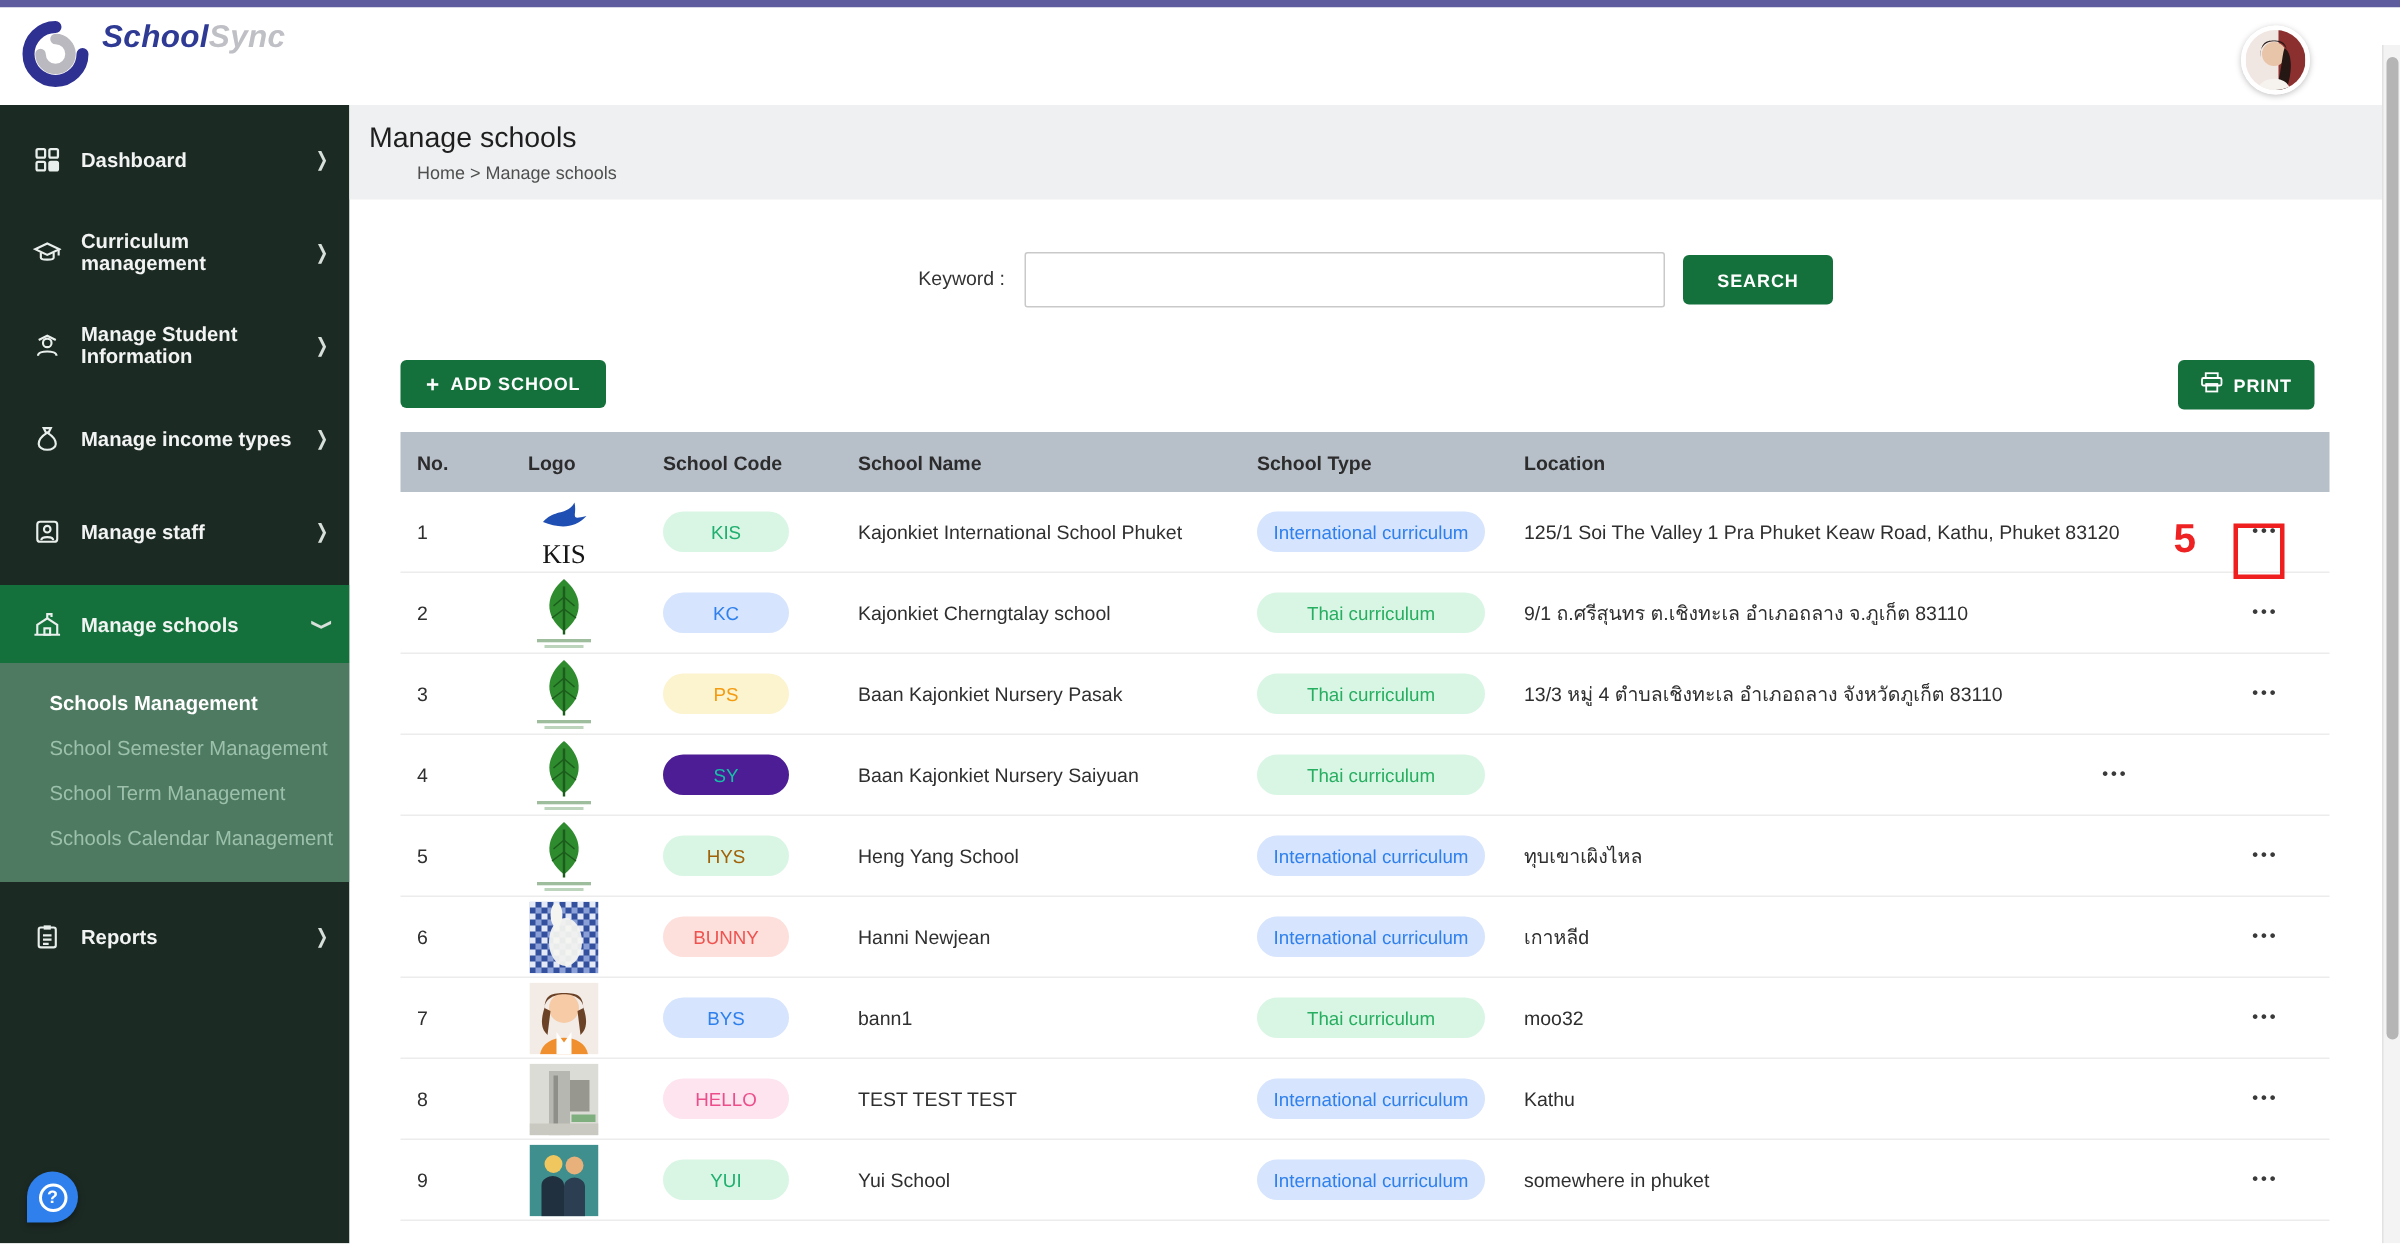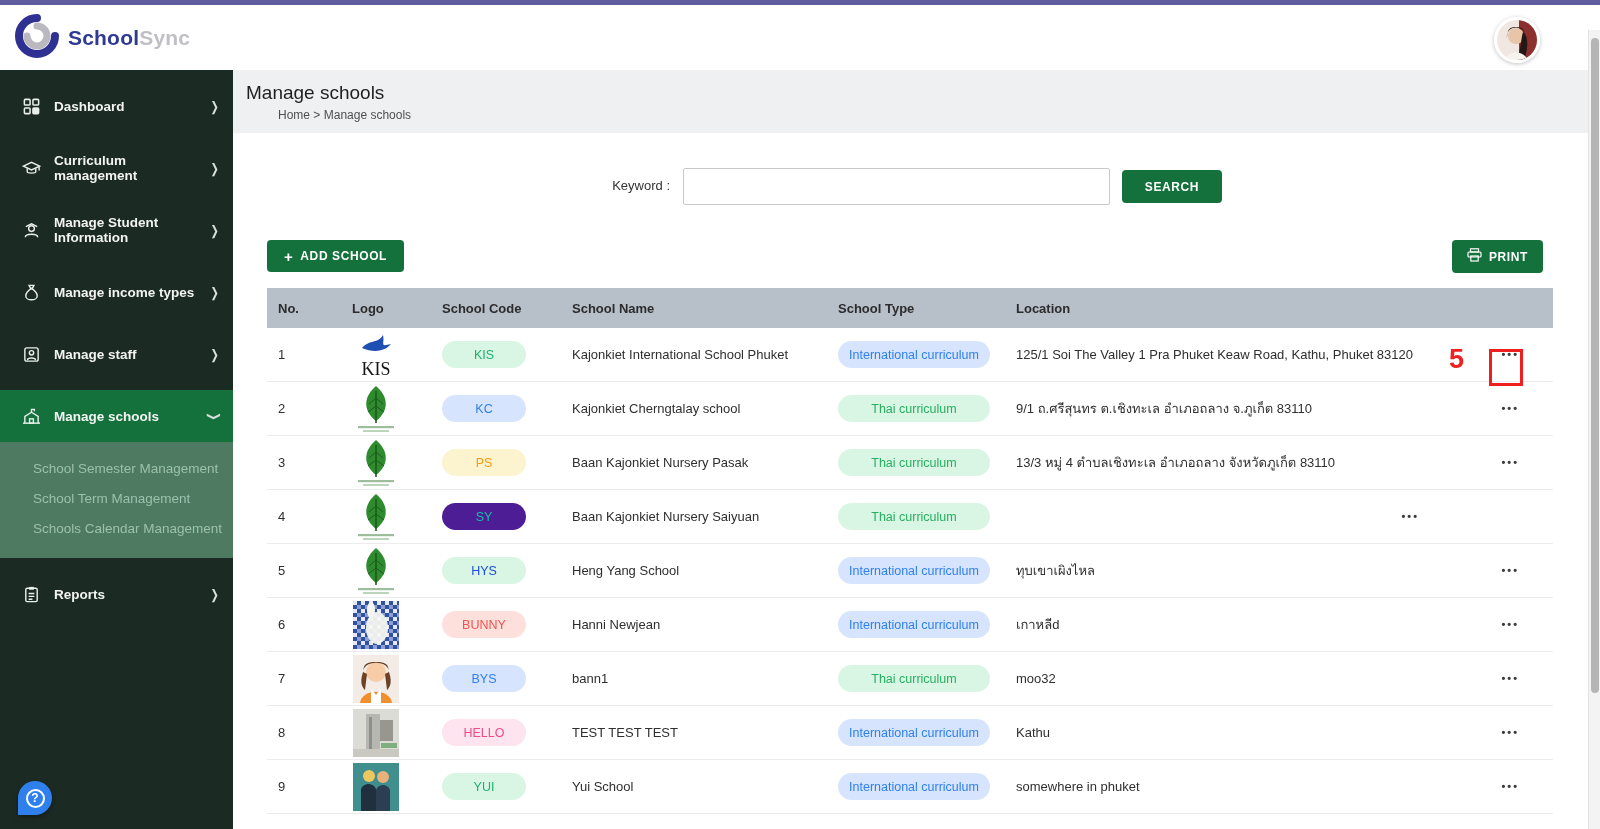--- a/index.html
+++ b/index.html
@@ -3,21 +3,21 @@
 <meta charset="utf-8">
 <style>
   * { margin:0; padding:0; box-sizing:border-box; }
   html,body { width:1600px; height:829px; overflow:hidden; }
   body { font-family:"Liberation Sans", sans-serif; background:#fff; }
   #stage { position:relative; width:1600px; height:829px; background:#fff; overflow:hidden; }
 
   
   .topbar { position:absolute; left:0; top:0; width:1600px; height:5px; background:#5e5b9e; }
   .appheader { position:absolute; left:0; top:5px; width:1600px; height:65px; background:#fff; }
-  .brand { position:absolute; left:14px; top:8px; display:flex; align-items:center; gap:8px; }
+  .brand { position:absolute; left:14px; top:8px; display:flex; align-items:flex-start; gap:8px;font-style:italic; }
   .brand-text { font-size:21px; font-weight:bold; letter-spacing:.2px; }
   .brand-text .p1 { color:#2e3a94; }
   .brand-text .p2 { color:#bfbfc6; font-weight:bold; }
   .avatar { position:absolute; left:1494px; top:12px; width:46px; height:46px; border-radius:50%;
             overflow:hidden; border:3px solid #fff; box-shadow:0 1px 4px rgba(0,0,0,.25); cursor:pointer; }
 
   
   .sidebar { position:absolute; left:0; top:70px; width:233px; height:759px; background:#1c2a24; }
   .side-item { height:52px; display:flex; align-items:center; padding:0 14px 0 20px; cursor:pointer;margin-top:10px; }
   .side-item .sicon { width:22px; display:flex; justify-content:center; }
@@ -168,20 +168,21 @@
             <path d="M10 5.5 V2.5 h3 v2"></path>
             <rect x="8" y="12.5" width="4" height="4.5"></rect>
             <path d="M1 17 h18"></path>
         </svg>
         </span>
       <span class="slabel">Manage schools</span>
       <span class="chev">❯</span>
     </div>
 
     <div class="submenu">
+      <div class="sub-item active">Schools Management</div>
       <div class="sub-item">School Semester Management</div>
       <div class="sub-item">School Term Management</div>
       <div class="sub-item">Schools Calendar Management</div>
     </div>
 
     <div class="side-item">
       <span class="sicon">
         <svg width="19" height="19" viewBox="0 0 20 20" fill="none" stroke="#e9efec" stroke-width="1.5">
           <rect x="4" y="3.5" width="12" height="14" rx="1.5"></rect>
             <rect x="7.5" y="2" width="5" height="3" fill="#e9efec" stroke="none"></rect>
@@ -335,21 +336,21 @@
                   <line x1="23" y1="6" x2="23" y2="38" stroke="#1c5c1c" stroke-width="1.6"></line>
                   <line x1="23" y1="13" x2="16" y2="19" stroke="#1c5c1c"></line>
                   <line x1="23" y1="13" x2="30" y2="19" stroke="#1c5c1c"></line>
                   <line x1="23" y1="21" x2="15" y2="27" stroke="#1c5c1c"></line>
                   <line x1="23" y1="21" x2="31" y2="27" stroke="#1c5c1c"></line>
                   <rect x="5" y="41" width="36" height="2.2" fill="#9dbd9d"></rect>
                   <rect x="10" y="45" width="26" height="2" fill="#bcd3bc"></rect>
                 </svg>
               </span>
             </div>
-            <div><span class="pill code" style="background: rgb(217, 246, 229); color: #1d4ed8;">HYS</span></div>
+            <div><span class="pill code" style="background: rgb(217, 246, 229); color: #a16207;">HYS</span></div>
             <div>Heng Yang School</div>
             <div><span class="pill type" style="background: rgb(214, 228, 253); color: rgb(47, 128, 237);">International curriculum</span></div>
             <div>ทุบเขาเผิงไหล</div>
             <div class="cell-actions">
               <button class="dots-btn">•••</button>
             </div>
           </div>
           <div class="trow">
             <div>6</div>
             <div>

